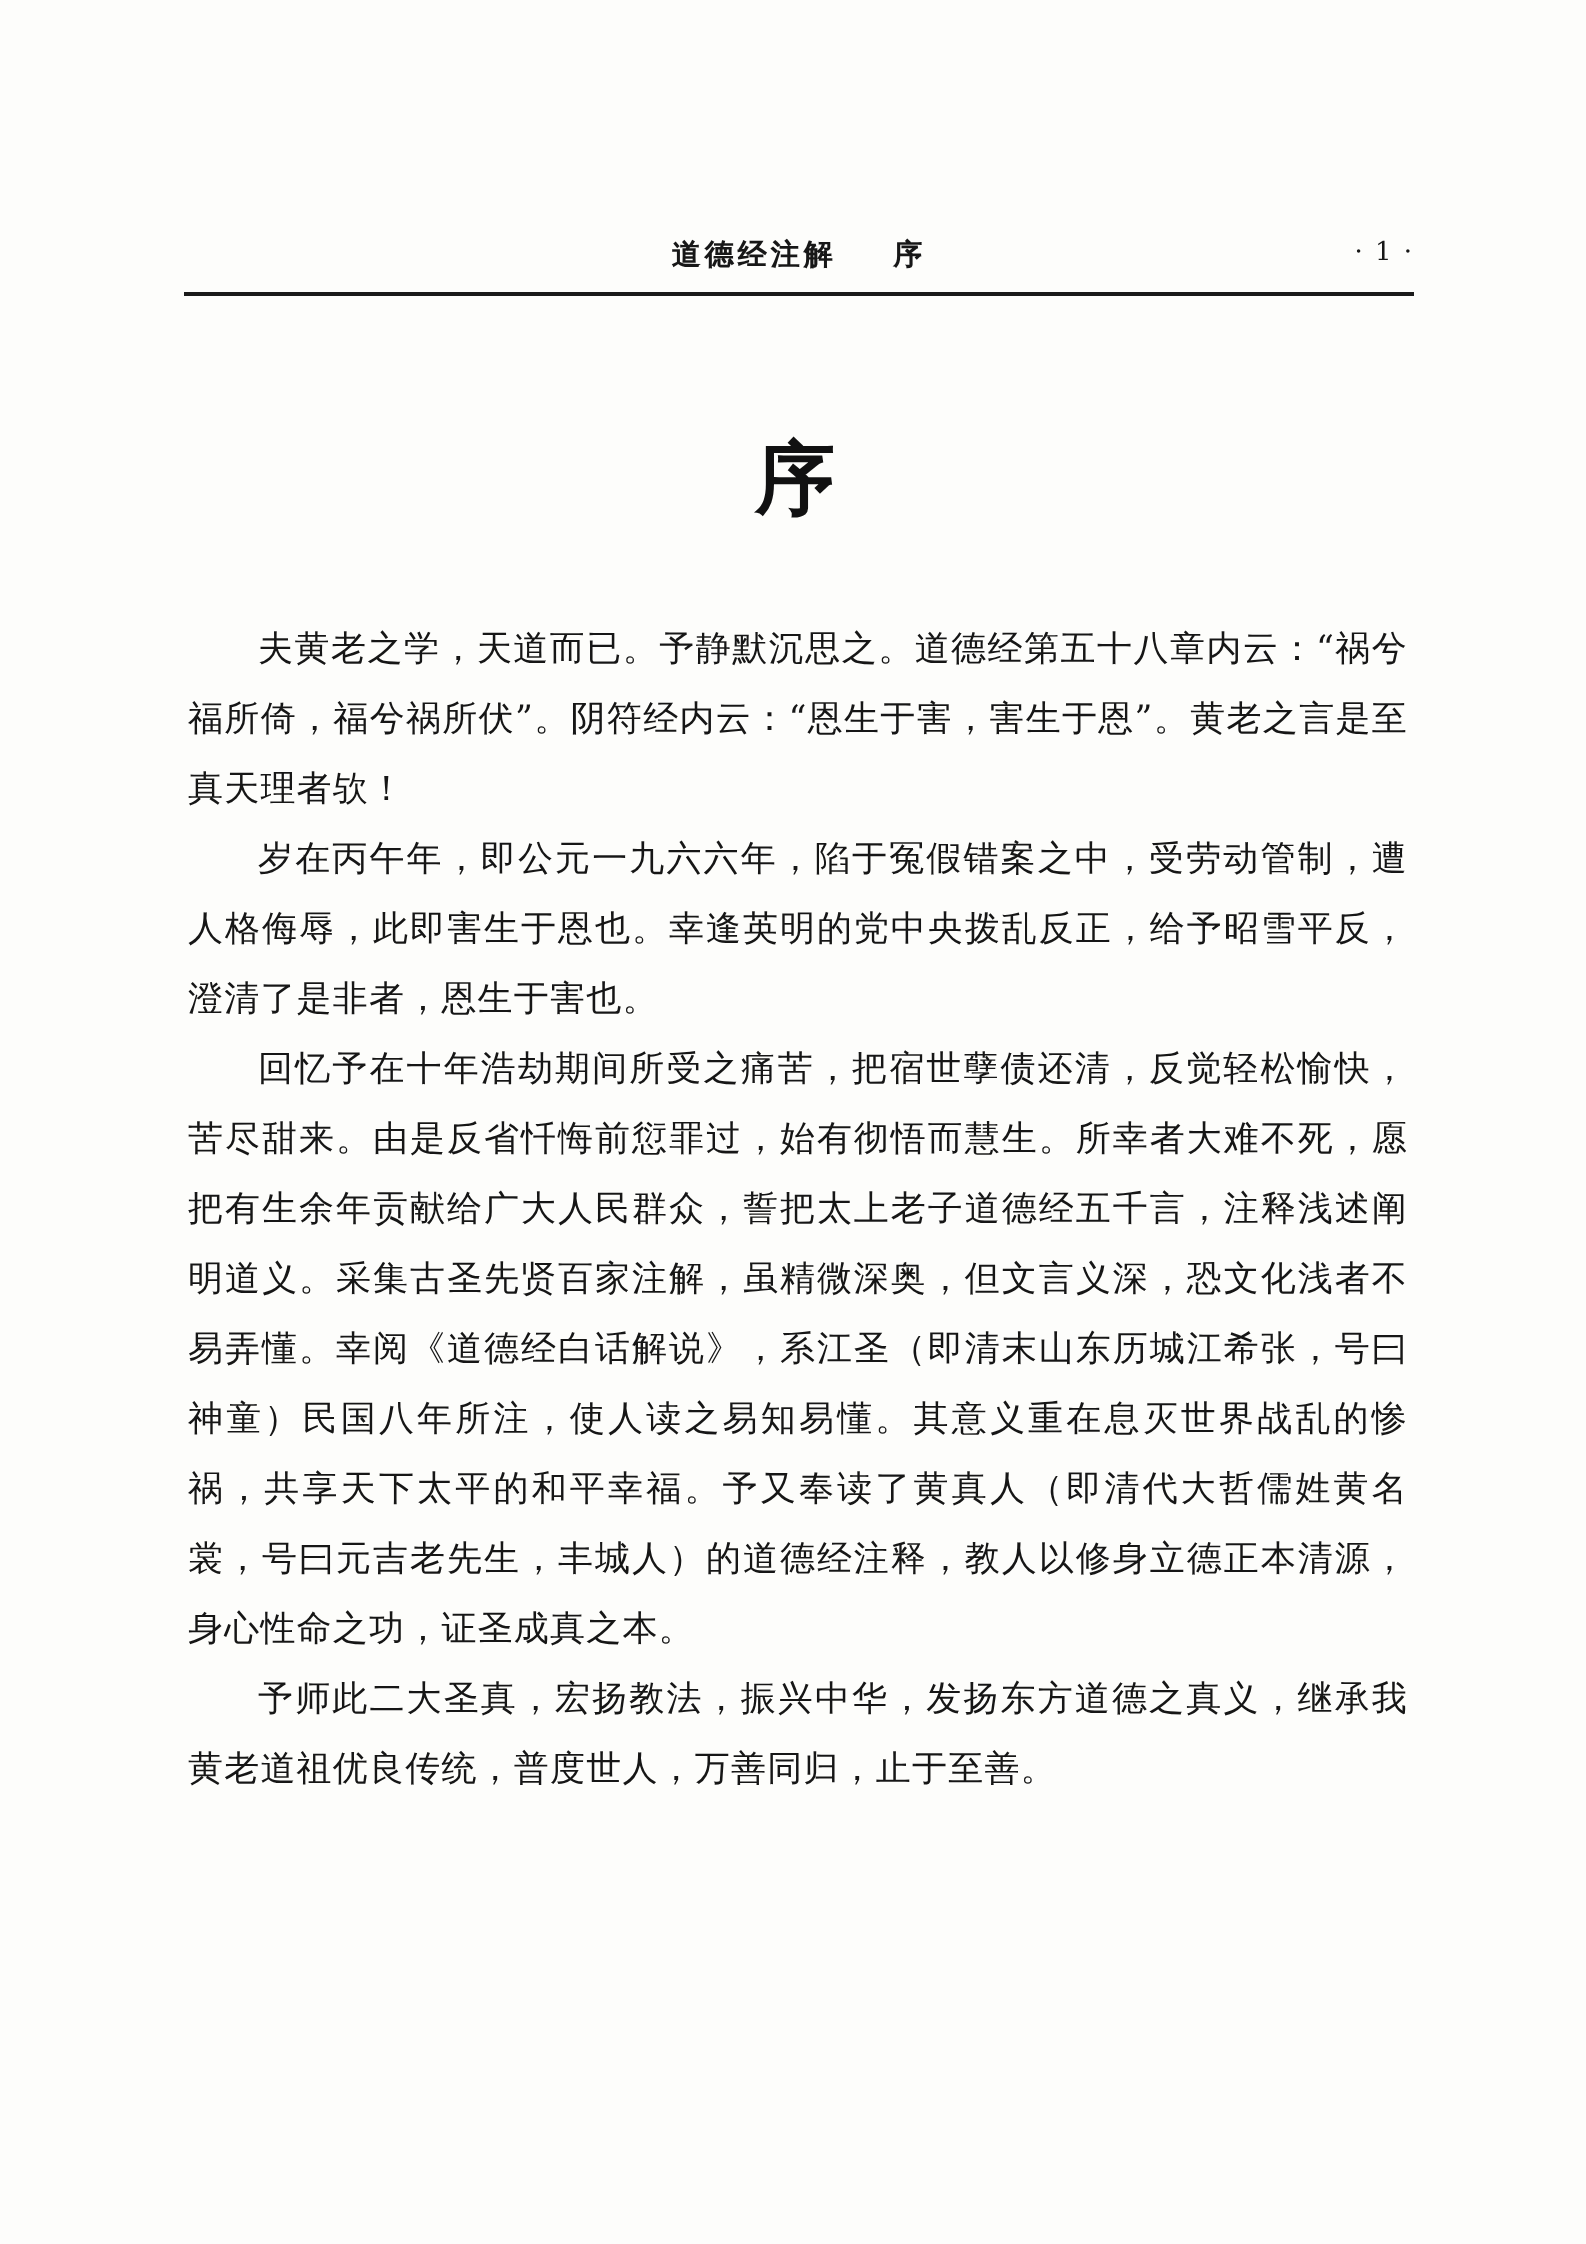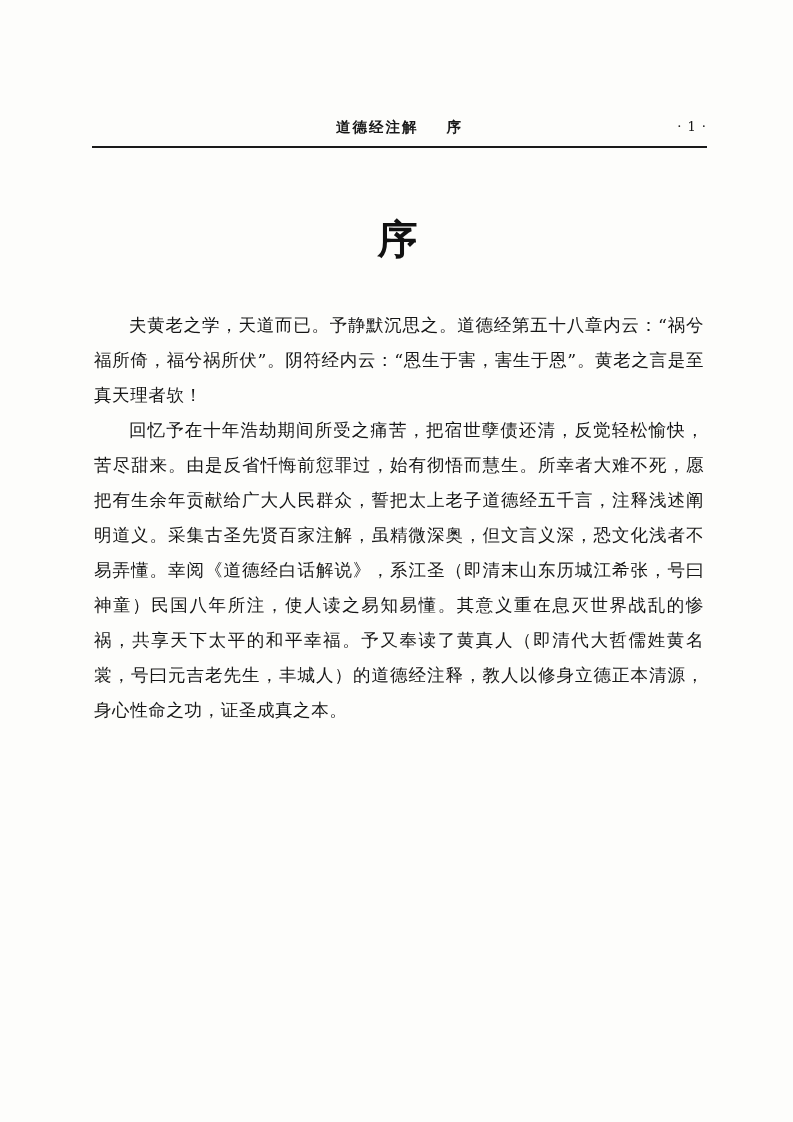--- a/index.html
+++ b/index.html
@@ -100,17 +100,19 @@
     <div class="header">
       <div class="header-center">道德经注解    序</div>
       <div class="header-pageno">· 1 ·</div>
     </div>
     <div class="header-rule"></div>
 
     <div class="title">序</div>
 
     <div class="body">
       <p class="para">夫黄老之学，天道而已。予静默沉思之。道德经第五十八章内云：“祸兮福所倚，福兮祸所伏”。阴符经内云：“恩生于害，害生于恩”。黄老之言是至真天理者欤！</p>
+      <p class="para">岁在丙午年，即公元一九六六年，陷于冤假错案之中，受劳动管制，遭人格侮辱，此即害生于恩也。幸逢英明的党中央拨乱反正，给予昭雪平反，澄清了是非者，恩生于害也。</p>
       <p class="para">回忆予在十年浩劫期间所受之痛苦，把宿世孽债还清，反觉轻松愉快，苦尽甜来。由是反省忏悔前愆罪过，始有彻悟而慧生。所幸者大难不死，愿把有生余年贡献给广大人民群众，誓把太上老子道德经五千言，注释浅述阐明道义。采集古圣先贤百家注解，虽精微深奥，但文言义深，恐文化浅者不易弄懂。幸阅《道德经白话解说》，系江圣（即清末山东历城江希张，号曰神童）民国八年所注，使人读之易知易懂。其意义重在息灭世界战乱的惨祸，共享天下太平的和平幸福。予又奉读了黄真人（即清代大哲儒姓黄名裳，号曰元吉老先生，丰城人）的道德经注释，教人以修身立德正本清源，身心性命之功，证圣成真之本。</p>
+      <p class="para">予师此二大圣真，宏扬教法，振兴中华，发扬东方道德之真义，继承我黄老道祖优良传统，普度世人，万善同归，止于至善。</p>
     </div>
 
   </div>
 </div>
 
 </body></html>

